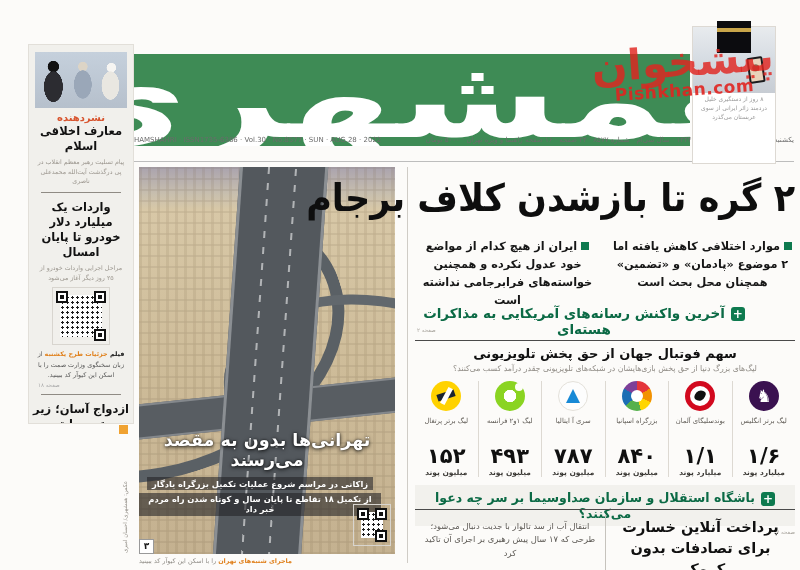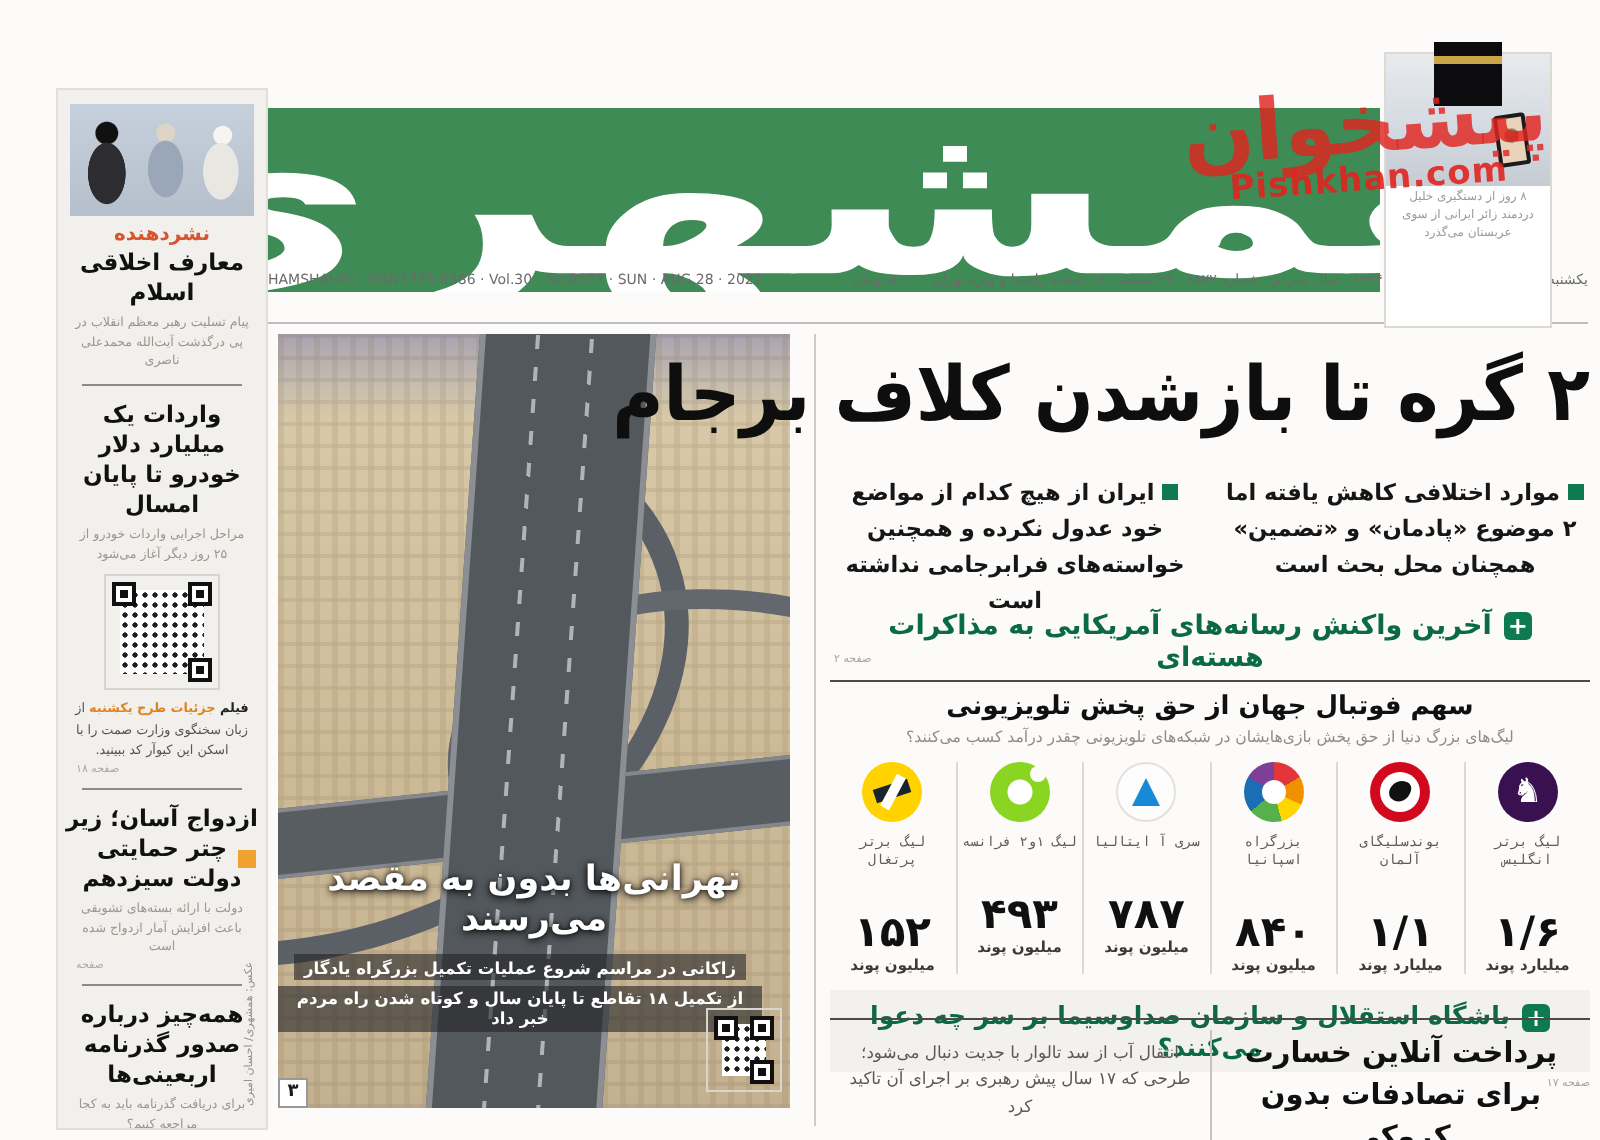--- a/index.html
+++ b/index.html
@@ -26,21 +26,21 @@
          background:linear-gradient(180deg,#e8ebee 0%,#d4dae1 55%,#c7ccd3 100%);}
   .cube{position:absolute;left:50%;top:-6px;transform:translateX(-50%);width:34px;height:32px;background:#0c0c0f;}
   .cube::after{content:"";position:absolute;left:0;right:0;top:7px;height:4px;background:#c9a64a;}
   .phone{position:absolute;right:11px;top:30px;width:16px;height:26px;background:#1b1b1d;
          border-radius:2px;transform:rotate(-8deg);}
   .phone::after{content:"";position:absolute;inset:2px;background:#e9d3bb;
          background-image:radial-gradient(circle at 50% 40%,#8a6a52 0 3px,transparent 4px);}
   .kaaba-title{font-size:9px;font-weight:bold;line-height:1.35;padding:3px 2px 1px;}
   .kaaba-sub{font-size:6px;color:#9a9a9a;line-height:1.5;padding:1px 3px;}
   
-  .sidebar{position:absolute;left:28px;top:44px;width:106px;height:521px;background:#f1f0ec;
+  .sidebar{position:absolute;left:28px;top:44px;width:106px;height:380px;background:#f1f0ec;
            border:1px solid #e2dfd9;box-sizing:border-box;direction:rtl;text-align:center;overflow:hidden;}
   .sb-photo{width:92px;height:56px;margin:7px auto 3px;
     background:
       radial-gradient(ellipse 16px 26px at 20% 62%,#2c2c31 0 58%,transparent 60%),
       radial-gradient(circle 6px at 20% 26%,#111 0 90%,transparent 100%),
       radial-gradient(ellipse 15px 24px at 52% 58%,#9aa7b8 0 58%,transparent 60%),
       radial-gradient(circle 5px at 52% 26%,#dcd4c6 0 90%,transparent 100%),
       radial-gradient(ellipse 15px 24px at 82% 60%,#e9e7e1 0 58%,transparent 60%),
       radial-gradient(circle 5px at 83% 28%,#f6f5f2 0 90%,transparent 100%),
       linear-gradient(180deg,#c5d0dc,#b6c0cc);}
@@ -95,21 +95,21 @@
         transform:rotate(180deg);font-size:5.5px;color:#949089;white-space:nowrap;}
   .credit-marker{position:absolute;left:119px;top:425px;width:9px;height:9px;background:#f0a231;}
   
   .vline{position:absolute;left:407px;top:167px;width:1px;height:396px;background:#cfccc6;}
   .lead-headline{position:absolute;left:415px;top:166px;width:380px;direction:rtl;text-align:center;
         font-size:35px;font-weight:900;color:#0e0e0e;line-height:64px;white-space:nowrap;
         transform:scaleY(1.08);}
   .bullets{position:absolute;left:415px;top:238px;width:380px;display:flex;direction:rtl;gap:10px;}
   .bullet{flex:1;font-size:11.3px;font-weight:bold;line-height:1.6;text-align:center;color:#161616;}
   .sq{display:inline-block;width:8px;height:8px;background:#0e7a4f;margin-left:4px;}
-  .teaser{position:absolute;left:415px;top:305px;width:380px;text-align:center;direction:rtl;
+  .teaser{position:absolute;left:394px;top:305px;width:380px;text-align:center;direction:rtl;
         font-size:13.5px;font-weight:bold;color:#0b6a45;}
   .plus{display:inline-block;width:14px;height:14px;background:#0e7a4f;color:#fff;border-radius:3px;
         font-size:12px;line-height:14px;text-align:center;vertical-align:middle;margin-left:6px;font-weight:bold;}
   .plus::before{content:"+";}
   .pageref{font-size:5.5px;color:#a8a49d;}
   .pr-lead{position:absolute;left:417px;top:327px;}
   .hr1{position:absolute;left:415px;top:340px;width:380px;height:1px;background:#4a4a4a;}
   
   .football{position:absolute;left:415px;top:346px;width:380px;direction:rtl;text-align:center;}
   .fb-title{font-size:13px;font-weight:900;color:#101010;}
@@ -130,21 +130,21 @@
   .logo-sa{background:#fdfdfd;border:1px solid #e4e1da;box-sizing:border-box;}
   .logo-sa::after{content:"";position:absolute;left:7px;top:7px;width:0;height:0;
         border-left:7px solid transparent;border-right:7px solid transparent;border-bottom:14px solid #1789d6;}
   .logo-l1{background:radial-gradient(circle at 50% 50%,#ffffff 0 6px,#8ad422 6.5px 15px);}
   .logo-l1::after{content:"";position:absolute;right:2px;top:2px;width:8px;height:8px;background:#fdfdf8;border-radius:50%;}
   .logo-pt{background:#ffd200;}
   .logo-pt::after{content:"";position:absolute;left:6px;top:11px;width:18px;height:7px;background:#1a2430;
         transform:rotate(-18deg);}
   .logo-pt::before{content:"";position:absolute;left:13px;top:6px;width:5px;height:18px;background:#fff;
         transform:rotate(28deg);z-index:1;}
-  .lg-name{font-size:6.8px;color:#5f5b55;margin-top:6px;font-family:Liberation Mono, monospace;}
+  .lg-name{font-size:6.8px;color:#5f5b55;margin-top:6px;}
   .lg-val{font-size:21px;font-weight:900;color:#101010;margin-top:19px;line-height:24px;}
   .lg-unit{font-size:7.5px;font-weight:bold;color:#3c3a36;}
   .fb-teaser{margin-top:8px;background:#f2f1ed;padding:5px 4px;font-size:12.5px;font-weight:bold;color:#0b6a45;}
   .fb-page{text-align:right;margin-top:3px;}
   .hr2{position:absolute;left:415px;top:509px;width:380px;height:1px;background:#4a4a4a;}
   
   .bottom{position:absolute;left:415px;top:515px;width:380px;display:flex;direction:rtl;}
   .b-art{width:50%;box-sizing:border-box;padding:2px 8px 0;text-align:center;}
   .b-art:first-child{border-left:1px solid #c6c3bd;}
   .b-title{font-size:14.5px;font-weight:900;line-height:1.45;color:#101010;}
@@ -234,20 +234,23 @@
     </div>
     <div class="qr qr-ph">
         <i></i>
         <i></i>
         <i></i>
       </div>
     <div class="ph-pagebox">۳</div>
   </div>
   <span class="credit-marker"></span>
   <div class="ph-credit">عکس: همشهری/ احسان امیری</div>
+  <div class="ph-caption">
+    <span class="hl">ماجرای شنبه‌های تهران</span><span> را با اسکن این کیوآر کد ببینید</span>
+  </div>
 
   <div class="vline"></div>
 
   <div class="lead-headline">۲ گره تا بازشدن کلاف برجام</div>
 
   <div class="bullets">
     <div class="bullet">
       <span class="sq"></span><span>موارد اختلافی کاهش یافته اما ۲ موضوع «پادمان» و «تضمین» همچنان محل بحث است</span>
     </div>
     <div class="bullet">

